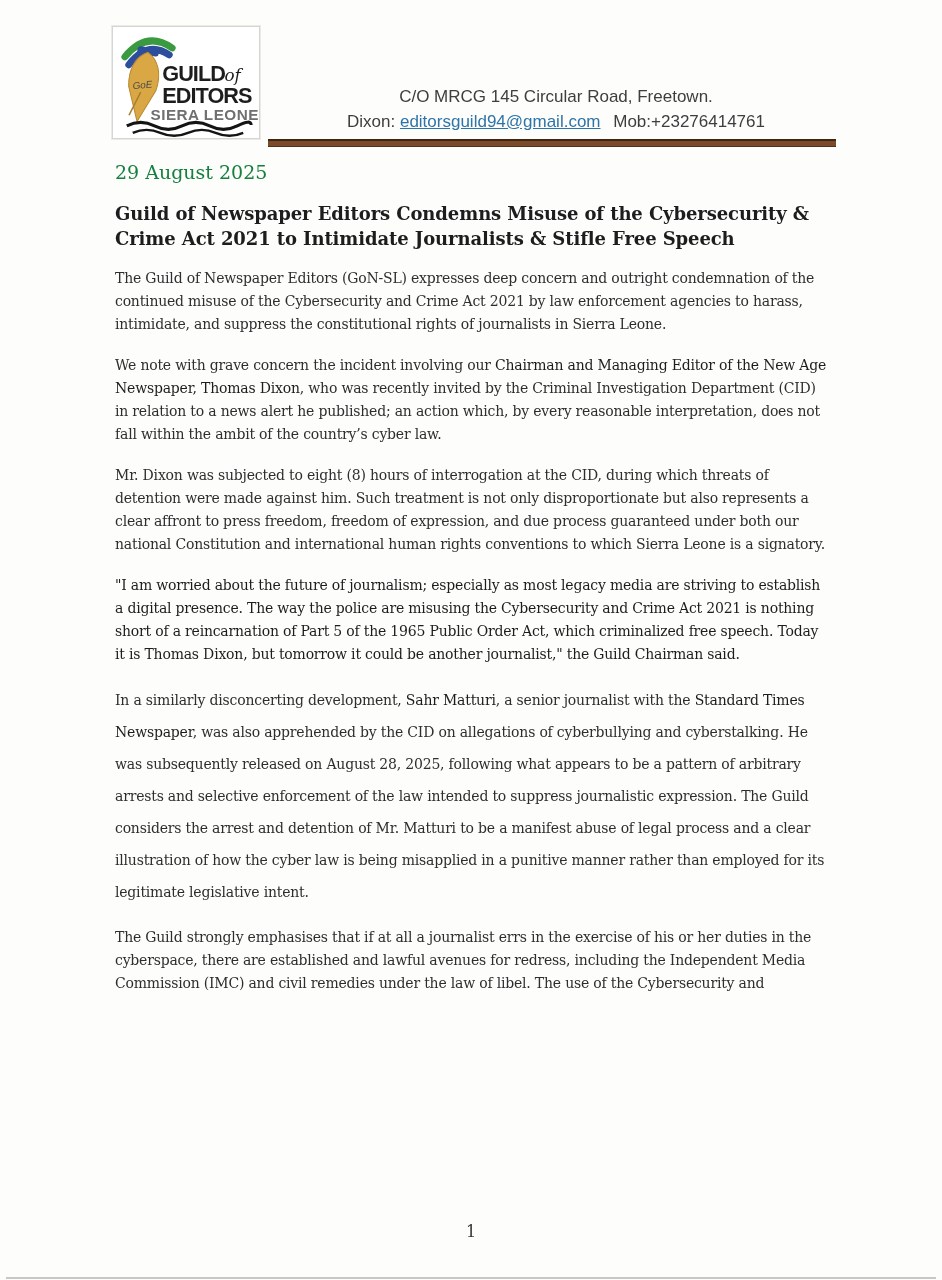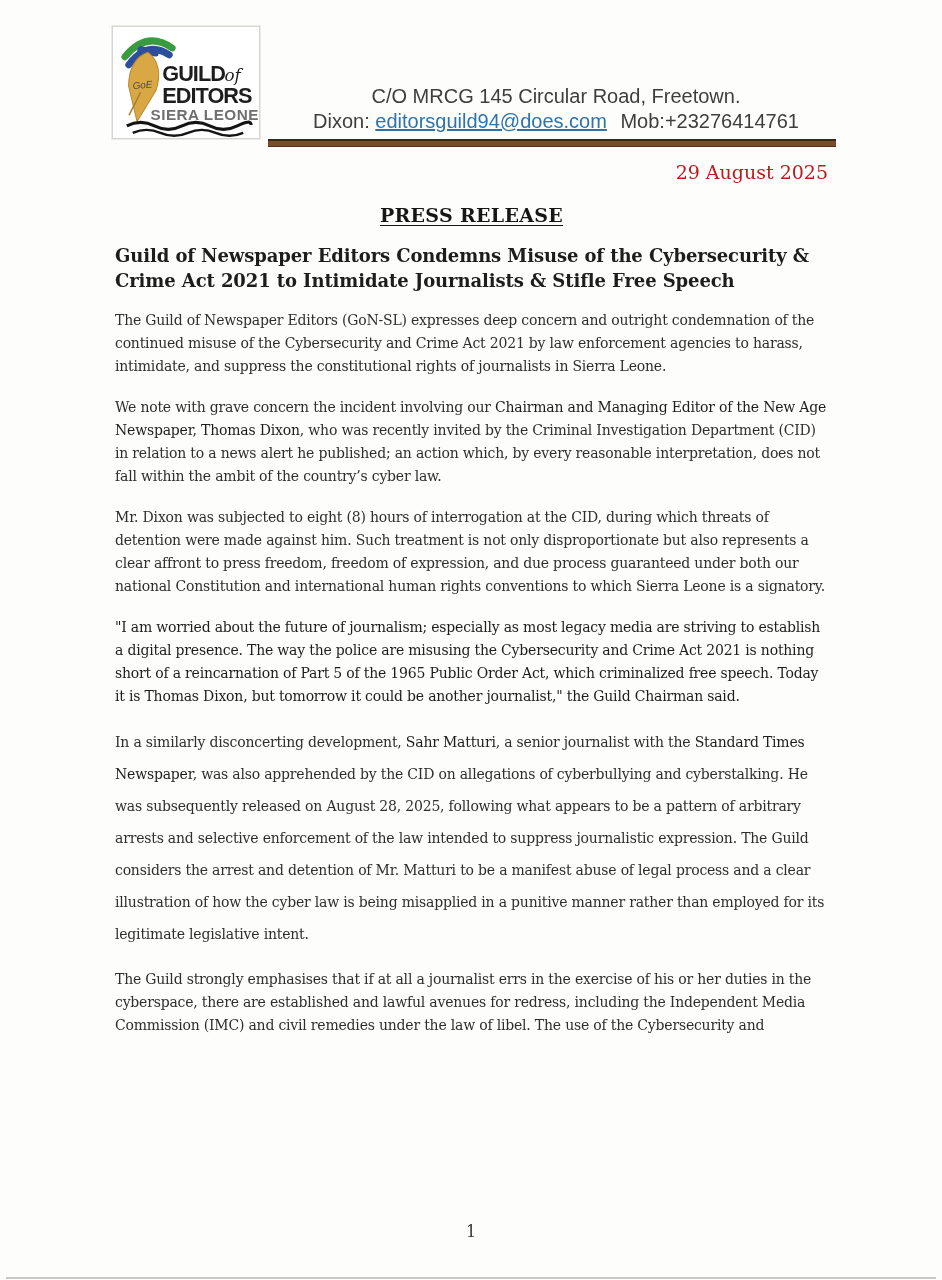--- a/index.html
+++ b/index.html
@@ -17,36 +17,36 @@
     width:148px; height:113px;
     background:#ffffff;
     border:1px solid #d5d5d2;
     box-shadow:0 0 0 1px #eceae6;
   }
   .logo-box svg { width:100%; height:100%; display:block; }
   .contact {
     position:absolute; left:300px; top:84px; width:512px;
     text-align:center;
     font-family:"Liberation Sans", sans-serif;
-    font-size:20px; line-height:25px; color:#3e3e3e;
+    font-size:17px; line-height:25px; color:#3e3e3e;
   }
   .contact a {
     color:#2e74a8; text-decoration:underline; cursor:pointer;
   }
   .contact .mob { margin-left:8px;margin-top:16px; }
   .head-rule {
     position:absolute; left:268px; top:139px; width:568px; height:8px;
     background:#7a4a2b;
     border-top:2px solid #3f2512;
     border-bottom:1px solid #55301a;
   }
   
   .doc { position:absolute; left:115px; top:160px; width:713px; }
   .date {
-    text-align:right; font-size:19px; line-height:24px; color:#b91c1c;
+    font-size:19px; line-height:24px; color:#15803d;
   }
   .title {
     margin-top:20px; text-align:center;
     font-size:19px; font-weight:bold; color:#161616;
     text-decoration:underline; text-underline-offset:3px;
     letter-spacing:0.3px;
   }
   .heading {
     margin-top:17px; font-size:18px; font-weight:bold;
     line-height:25px; color:#1d1d1d; letter-spacing:-0.1px;
@@ -97,31 +97,30 @@
           <path d="M14,100 Q28,93 42,100 T 70,100 T 98,100 T 126,100 T 140,99" stroke-width="3.2"></path>
           <path d="M20,107 Q34,101 48,107 T 76,107 T 104,107 T 132,107" stroke-width="2.4"></path>
         </g>
       </svg>
     </div>
 
     <div class="contact">
       <div>C/O MRCG 145 Circular Road, Freetown.</div>
       <div>
         <span>Dixon:</span>
-        <a href="#">editorsguild94@does.com</a>
+        <a href="#">editorsguild94@gmail.com</a>
         <span class="mob">Mob:+23276414761</span>
       </div>
     </div>
 
     <div class="head-rule"></div>
   </header>
 
   <div class="doc">
     <div class="date">29 August 2025</div>
-    <div class="title">PRESS RELEASE</div>
     <div class="heading">Guild of Newspaper Editors Condemns Misuse of the Cybersecurity &amp; Crime Act 2021 to Intimidate Journalists &amp; Stifle Free Speech</div>
     <div id="paragraphs">
         <p><span>The Guild of Newspaper Editors (GoN-SL) expresses deep concern and outright condemnation of the continued misuse of the Cybersecurity and Crime Act 2021 by law enforcement agencies to harass, intimidate, and suppress the constitutional rights of journalists in Sierra Leone.</span></p>
         <p><span>We note with grave concern the incident involving our </span><span class="b">Chairman and Managing Editor of the New Age Newspaper, Thomas Dixon</span><span>, who was recently invited by the Criminal Investigation Department (CID) in relation to a news alert he published; an action which, by every reasonable interpretation, does not fall within the ambit of the country’s cyber law.</span></p>
         <p><span>Mr. Dixon was subjected to eight (8) hours of interrogation at the CID, during which threats of detention were made against him. Such treatment is not only disproportionate but also represents a clear affront to press freedom, freedom of expression, and due process guaranteed under both our national Constitution and international human rights conventions to which Sierra Leone is a signatory.</span></p>
         <p><span class="b">"I am worried about the future of journalism; especially as most legacy media are striving to establish a digital presence. The way the police are misusing the Cybersecurity and Crime Act 2021 is nothing short of a reincarnation of Part 5 of the 1965 Public Order Act, which criminalized free speech. Today it is Thomas Dixon, but tomorrow it could be another journalist," the Guild Chairman said.</span></p>
         <p><span>In a similarly disconcerting development, </span><span class="b">Sahr Matturi</span><span>, a senior journalist with the </span><span class="b">Standard Times Newspaper</span><span>, was also apprehended by the CID on allegations of cyberbullying and cyberstalking. He was subsequently released on August 28, 2025, following what appears to be a pattern of arbitrary arrests and selective enforcement of the law intended to suppress journalistic expression. The Guild considers the arrest and detention of Mr. Matturi to be a manifest abuse of legal process and a clear illustration of how the cyber law is being misapplied in a punitive manner rather than employed for its legitimate legislative intent.</span></p>
         <p><span>The Guild strongly emphasises that if at all a journalist errs in the exercise of his or her duties in the cyberspace, there are established and lawful avenues for redress, including the Independent Media Commission (IMC) and civil remedies under the law of libel. The use of the Cybersecurity and</span></p>
       </div>
   </div>

